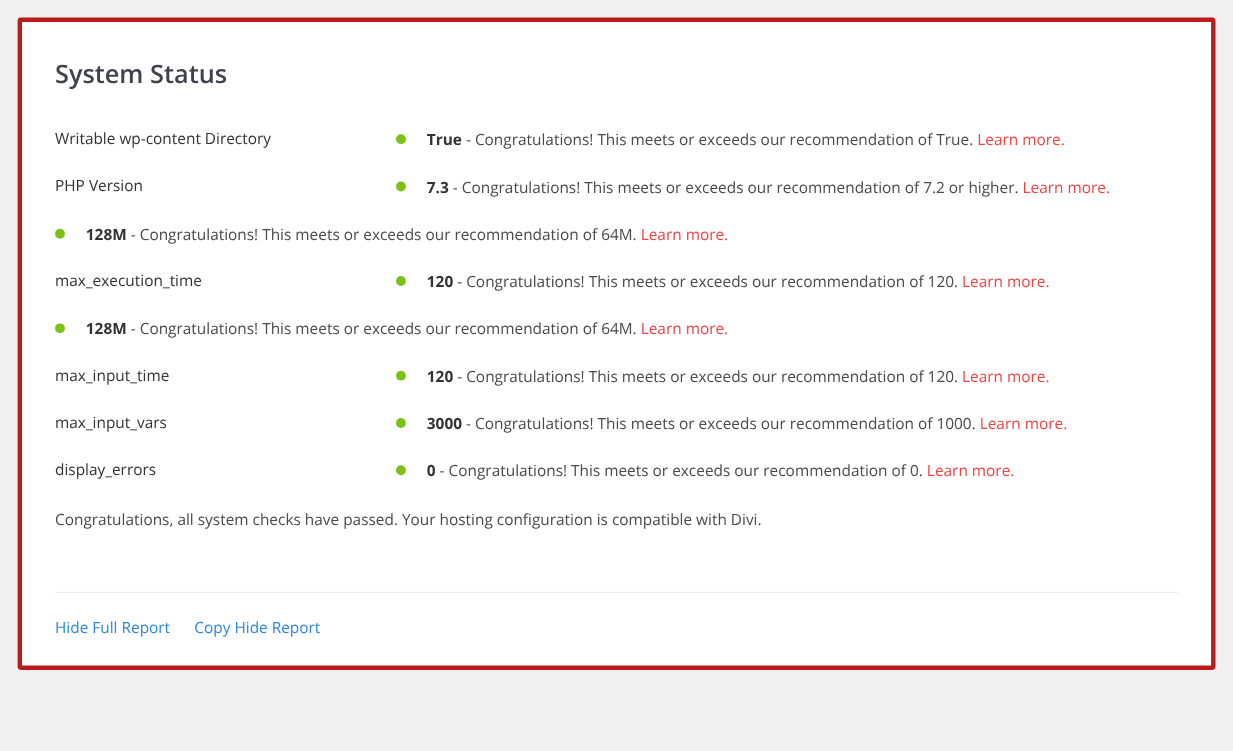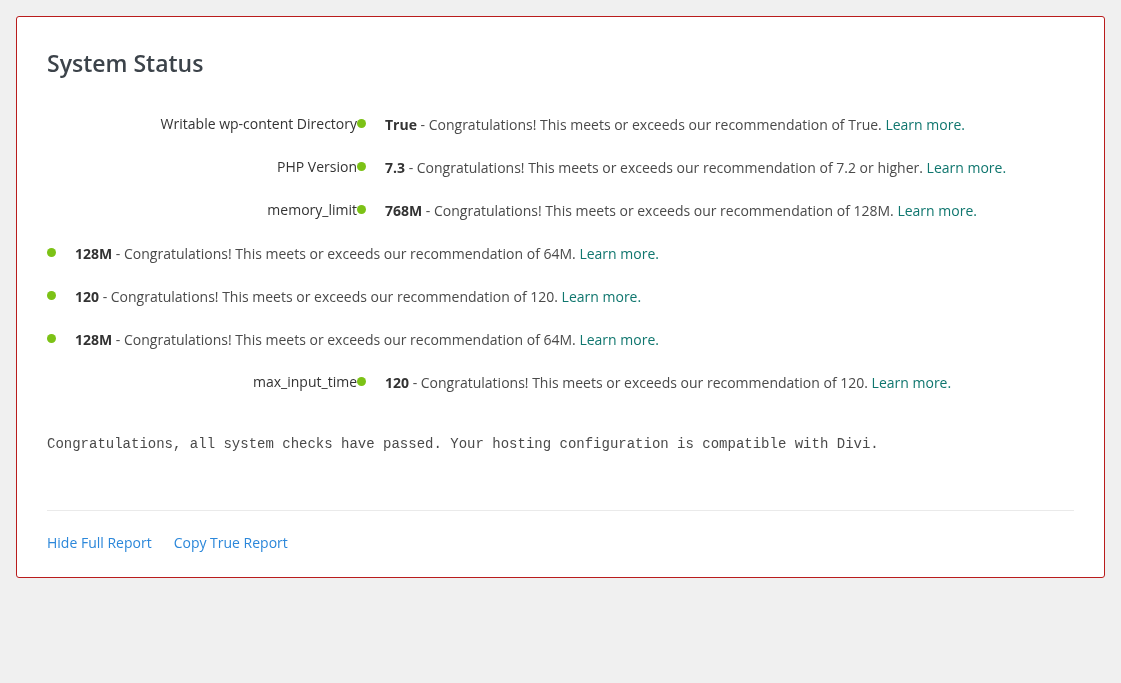--- a/index.html
+++ b/index.html
@@ -9,21 +9,21 @@
     }
     body {
       background: #f0f0f0;
       font-family: "Open Sans", -apple-system, BlinkMacSystemFont, "Segoe UI", Roboto, Helvetica, Arial, sans-serif;
       font-size: 14px;
       color: #333;
       padding: 16px;
     }
     .card {
       background: #fff;
-      border: 1px solid #b91c1c;
+      border: 4px solid #b91c1c;
       border-radius: 3px;
       max-width: 1090px;
       margin: 0 auto;
       padding: 30px 30px 25px 30px;
     }
     .card-title {
       font-size: 23px;
       font-weight: 600;
       color: #3c434a;
       margin-bottom: 24px;
@@ -34,21 +34,20 @@
     }
     .status-row {
       display: flex;
       align-items: flex-start;
       padding: 11px 0;
     }
     .label {
       flex: 0 0 310px;
       font-size: 14px;
       color: #333;
-      text-align: right;
     }
     .dot-col {
       flex: 0 0 28px;
       display: flex;
       align-items: center;
       padding-top: 5px;
     }
     .dot {
       width: 9px;
       height: 9px;
@@ -63,29 +62,28 @@
     }
     .val-col .value {
       font-weight: 700;
       color: #333;
     }
     .val-col .msg {
       font-weight: 400;
       margin-top: 30px;
     }
     .val-col a {
-      color: #0f766e;
+      color: #ef4444;
       text-decoration: none;
     }
     .summary {
-      margin-top: 30px;
+      margin-top: 12px;
       color: #4a4a4a;
       font-size: 14px;
       line-height: 1.5;
-      font-family: Liberation Mono, monospace;
     }
     .footer-divider {
       border: none;
       border-top: 1px solid #eaeaea;
       margin: 55px 0 0 0;
     }
     .footer-actions {
       display: flex;
       gap: 22px;
       padding-top: 22px;
@@ -119,40 +117,32 @@
     <div class="status-row">
       <div class="label">PHP Version</div>
       <div class="dot-col">
           <span class="dot"></span>
         </div>
       <div class="val-col">
         <span class="value">7.3</span><span class="msg"> - Congratulations! This meets or exceeds our recommendation of 7.2 or higher. </span><a href="#">Learn more.</a>
       </div>
     </div>
 
-    <div class="status-row">
-      <div class="label">memory_limit</div>
-      <div class="dot-col">
-          <span class="dot"></span>
-        </div>
-      <div class="val-col">
-        <span class="value">768M</span><span class="msg"> - Congratulations! This meets or exceeds our recommendation of 128M. </span><a href="#">Learn more.</a>
-      </div>
-    </div>
 
     <div class="status-row">
       <div class="dot-col">
           <span class="dot"></span>
         </div>
       <div class="val-col">
         <span class="value">128M</span><span class="msg"> - Congratulations! This meets or exceeds our recommendation of 64M. </span><a href="#">Learn more.</a>
       </div>
     </div>
 
     <div class="status-row">
+      <div class="label">max_execution_time</div>
       <div class="dot-col">
           <span class="dot"></span>
         </div>
       <div class="val-col">
         <span class="value">120</span><span class="msg"> - Congratulations! This meets or exceeds our recommendation of 120. </span><a href="#">Learn more.</a>
       </div>
     </div>
 
     <div class="status-row">
       <div class="dot-col">
@@ -166,26 +156,44 @@
     <div class="status-row">
       <div class="label">max_input_time</div>
       <div class="dot-col">
           <span class="dot"></span>
         </div>
       <div class="val-col">
         <span class="value">120</span><span class="msg"> - Congratulations! This meets or exceeds our recommendation of 120. </span><a href="#">Learn more.</a>
       </div>
     </div>
 
+    <div class="status-row">
+      <div class="label">max_input_vars</div>
+      <div class="dot-col">
+          <span class="dot"></span>
+        </div>
+      <div class="val-col">
+        <span class="value">3000</span><span class="msg"> - Congratulations! This meets or exceeds our recommendation of 1000. </span><a href="#">Learn more.</a>
+      </div>
+    </div>
 
+    <div class="status-row">
+      <div class="label">display_errors</div>
+      <div class="dot-col">
+          <span class="dot"></span>
+        </div>
+      <div class="val-col">
+        <span class="value">0</span><span class="msg"> - Congratulations! This meets or exceeds our recommendation of 0. </span><a href="#">Learn more.</a>
+      </div>
+    </div>
 
   </div>
 
   <p class="summary">Congratulations, all system checks have passed. Your hosting configuration is compatible with Divi.</p>
 
   <hr class="footer-divider">
 
   <div class="footer-actions">
     <a href="#">Hide Full Report</a>
-    <a href="#">Copy True Report</a>
+    <a href="#">Copy Hide Report</a>
   </div>
 
 </div>
 
 </body></html>

